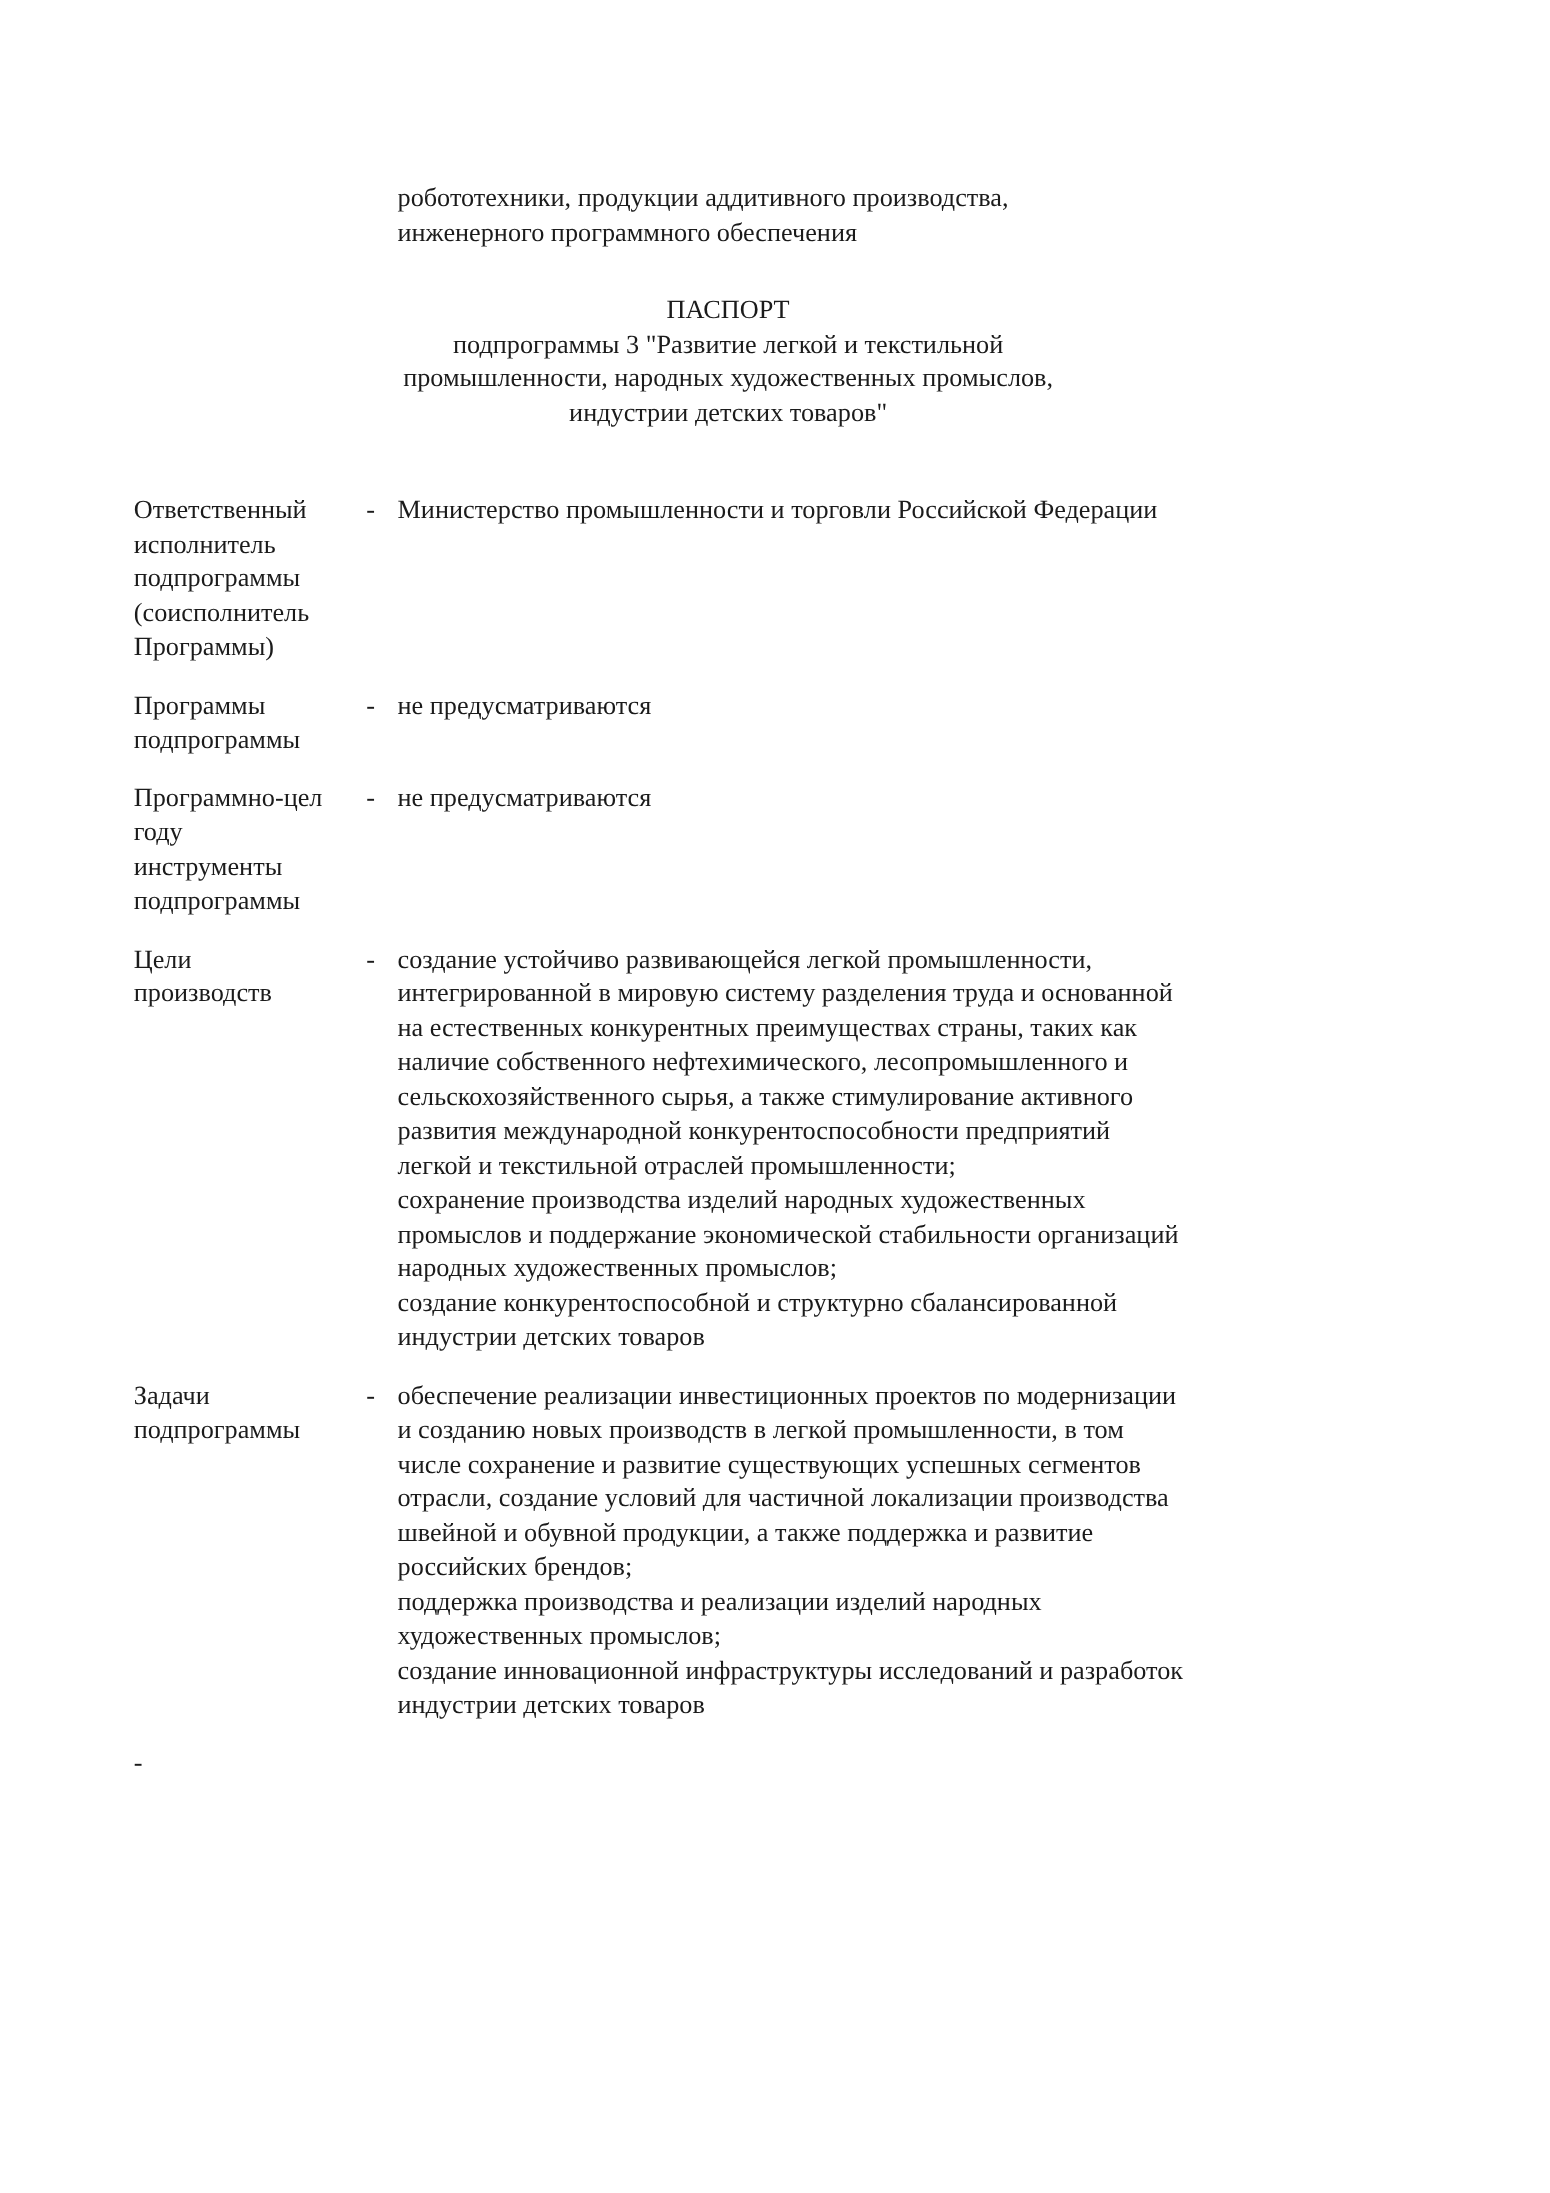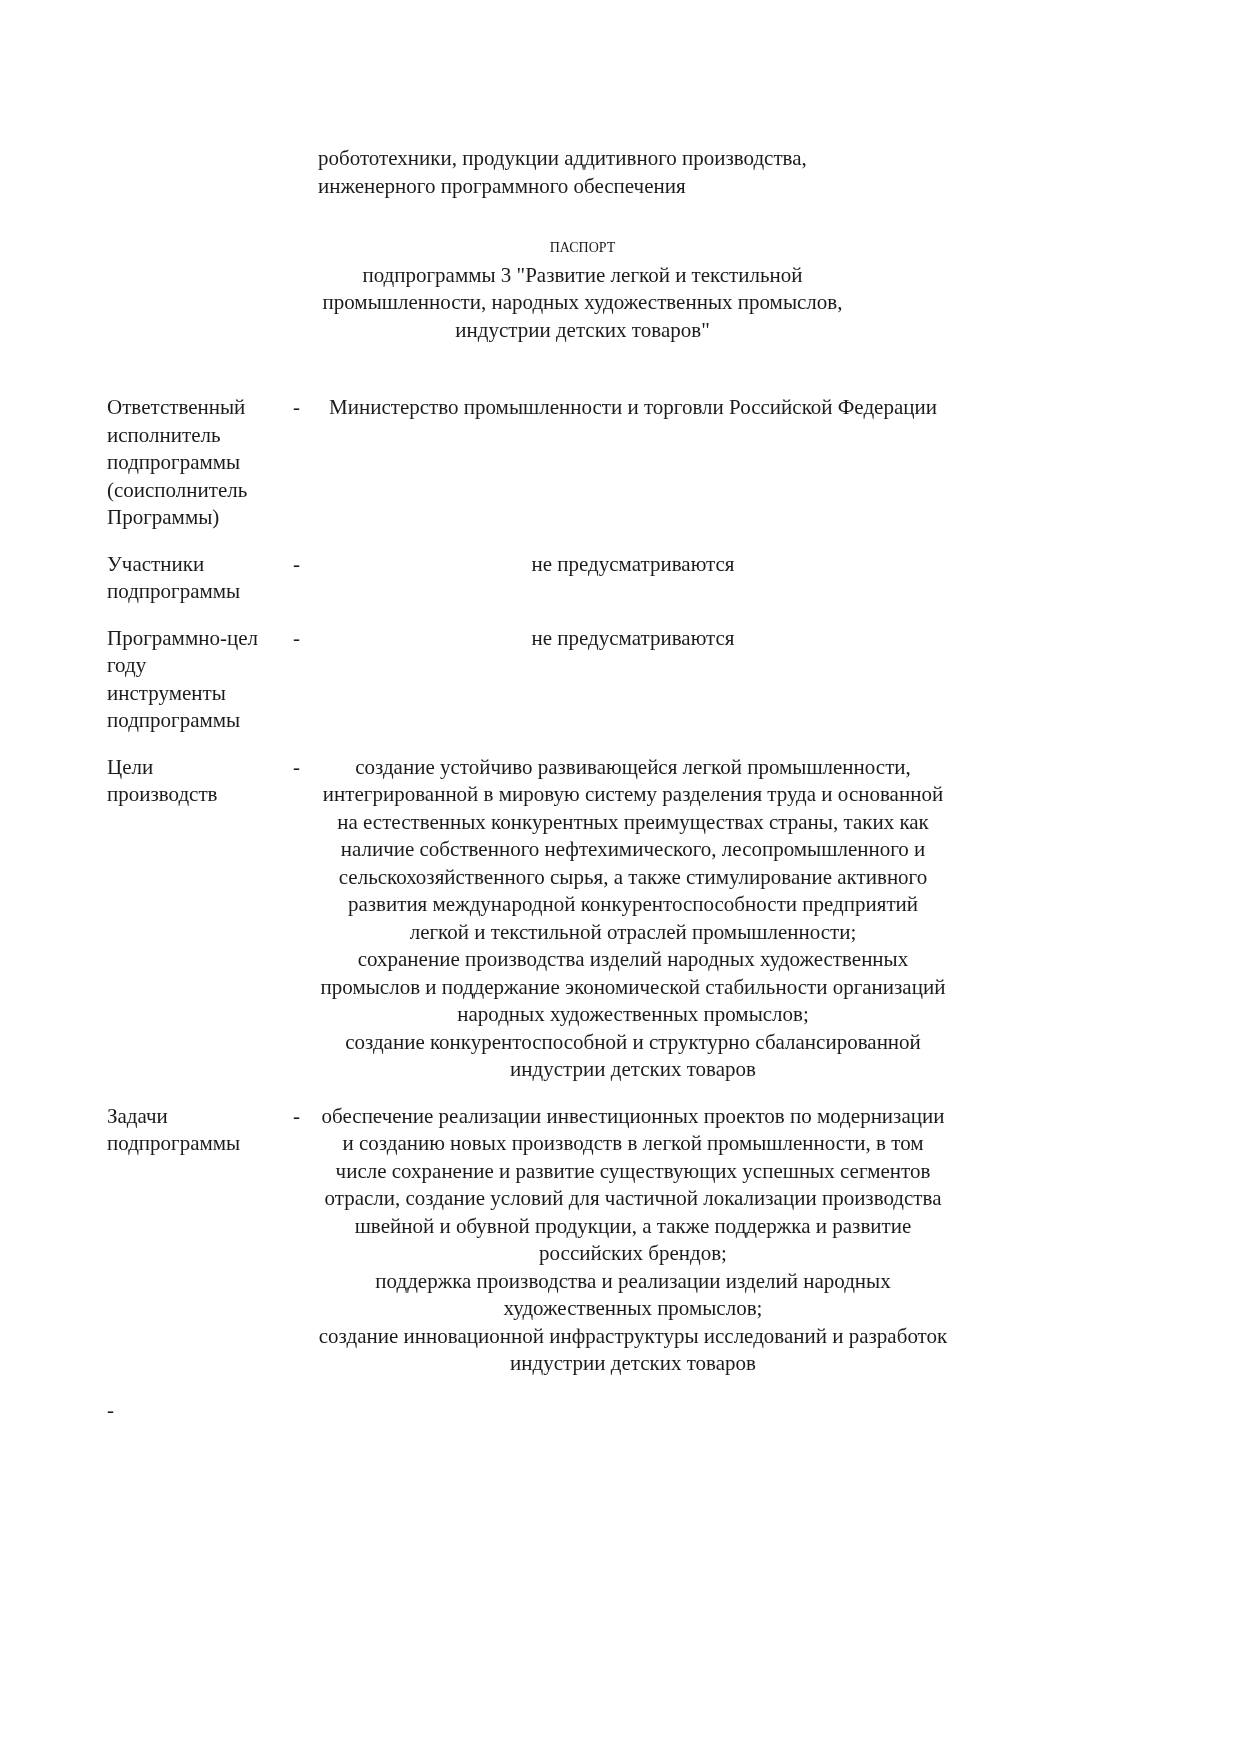--- a/index.html
+++ b/index.html
@@ -25,21 +25,21 @@
     margin-left: 211px;
     width: 640px;
     white-space: pre-line;
   }
   .heading {
     margin-top: 34px;
     text-align: center;
   }
   .doc-title {
     font-weight: normal;
-    font-size: 14px;
+    font-size: 21px;
     line-height: 27.5px;
   }
   .doc-subtitle {
     white-space: pre-line;
   }
   .ptable {
     margin-top: 50px;
   }
   .prow {
     display: flex;
@@ -53,21 +53,20 @@
     flex: 0 0 auto;
   }
   .cell.dash {
     width: 25px;
     flex: 0 0 auto;
   }
   .cell.content {
     width: 630px;
     white-space: pre-line;
     flex: 0 0 auto;
-    text-align: center;
   }
 </style>
 </head>
 <body>
 
 <div class="page">
   <div class="content-area">
 
     <div class="continuation">робототехники, продукции аддитивного производства,
 инженерного программного обеспечения</div>
@@ -85,21 +84,21 @@
         <div class="cell label">Ответственный
 исполнитель
 подпрограммы
 (соисполнитель
 Программы)</div>
         <div class="cell dash">-</div>
         <div class="cell content">Министерство промышленности и торговли Российской Федерации</div>
       </div>
 
       <div class="prow">
-        <div class="cell label">Участники
+        <div class="cell label">Программы
 подпрограммы</div>
         <div class="cell dash">-</div>
         <div class="cell content">не предусматриваются</div>
       </div>
 
       <div class="prow">
         <div class="cell label">Программно-цел
 году
 инструменты
 подпрограммы</div>

